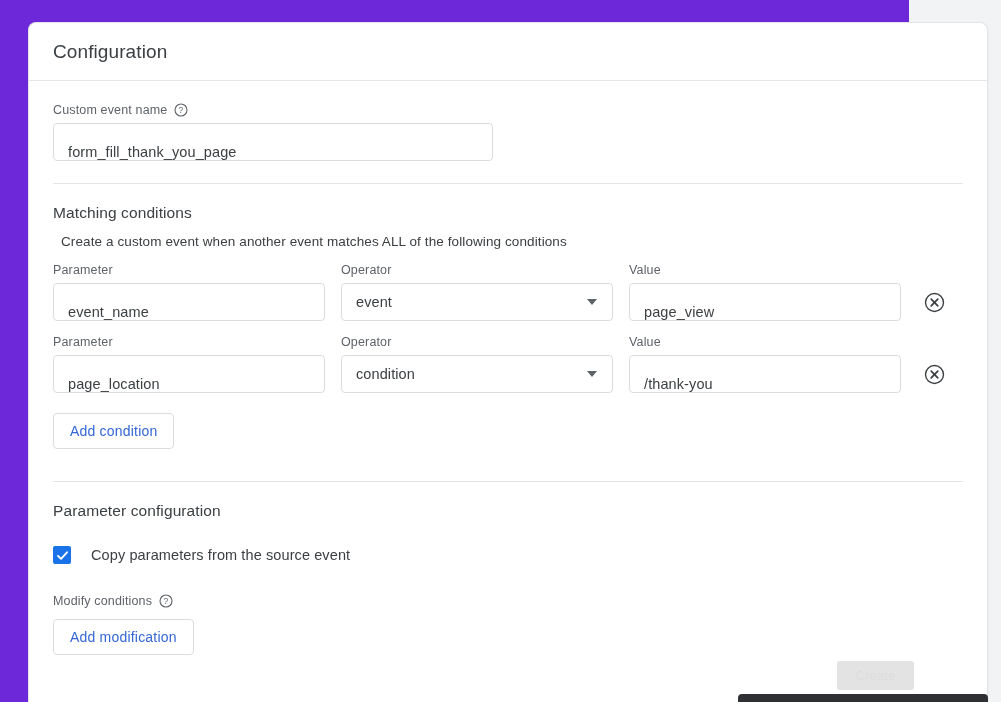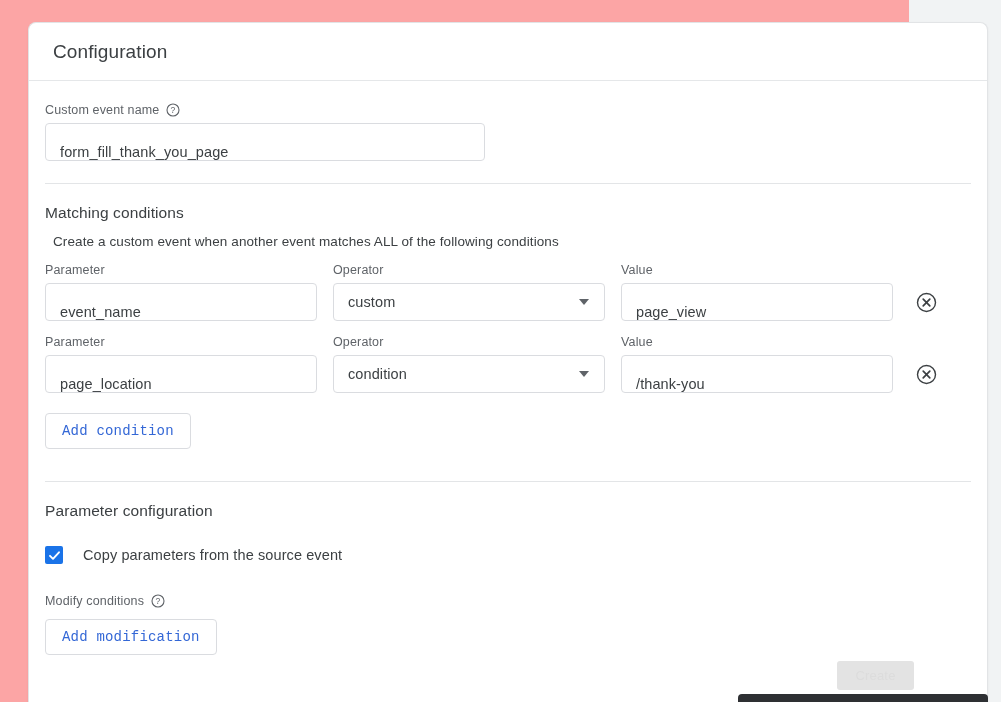--- a/index.html
+++ b/index.html
@@ -8,21 +8,21 @@
     width: 1001px; height: 702px;
     background: #f1f3f4;
     font-family: "Liberation Sans", sans-serif;
     overflow: hidden;
   }
 
   #root {
     position: relative;
     width: 909px;
     height: 702px;
-    background: #fca5a5;
+    background: #6d28d9;
   }
 
   
   .card {
     position: absolute;
     left: 28px;
     top: 22px;
     width: 960px;
     height: 680px;
     background: #ffffff;
@@ -41,21 +41,21 @@
     padding: 0 24px;
   }
   .card-header .title {
     font-size: 19px;
     color: #3c4043;
     font-weight: 400;
     letter-spacing: .1px;
   }
 
   .card-body {
-    padding: 0 16px;
+    padding: 0 24px;
     position: relative;
   }
 
   
   .field-label {
     font-size: 12.5px;
     color: #5f6368;
     display: flex;
     align-items: center;
     gap: 7px;
@@ -133,21 +133,21 @@
     height: 36px;
     padding: 0 16px;
     border: 1px solid #dadce0;
     border-radius: 4px;
     background: #fff;
     color: #3367d6;
     font-size: 14px;
     font-weight: 500;
     letter-spacing: .2px;
     cursor: pointer;
-    font-family: Liberation Mono, monospace;
+    font-family: Liberation Sans, sans-serif;
   }
 
   
   .block-event-name {
     padding-top: 22px;
   }
   .event-name-input { width: 440px; }
 
   
   .matching-wrap { padding-top: 20px; }
@@ -272,21 +272,21 @@
         <div class="cond-row">
           <div class="col-param">
             <div class="field-label">Parameter</div>
             <div class="text-input">
               <span>event_name</span>
             </div>
           </div>
           <div class="col-op">
             <div class="field-label">Operator</div>
             <div class="select-input">
-              <span>custom</span>
+              <span>event</span>
               <span class="caret"></span>
             </div>
           </div>
           <div class="col-value">
             <div class="field-label">Value</div>
             <div class="text-input">
               <span>page_view</span>
             </div>
           </div>
           <div class="col-remove">

